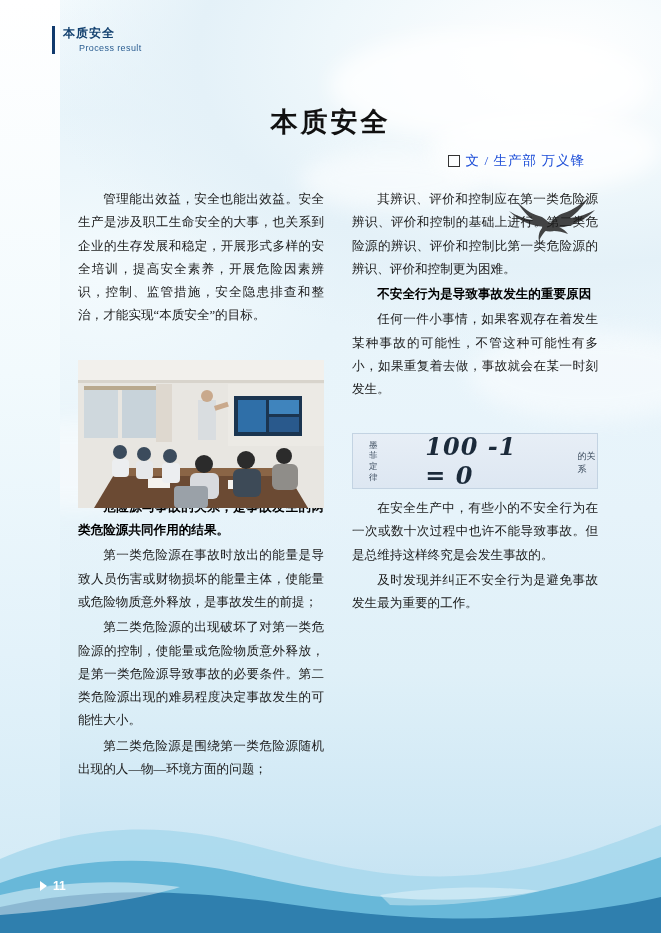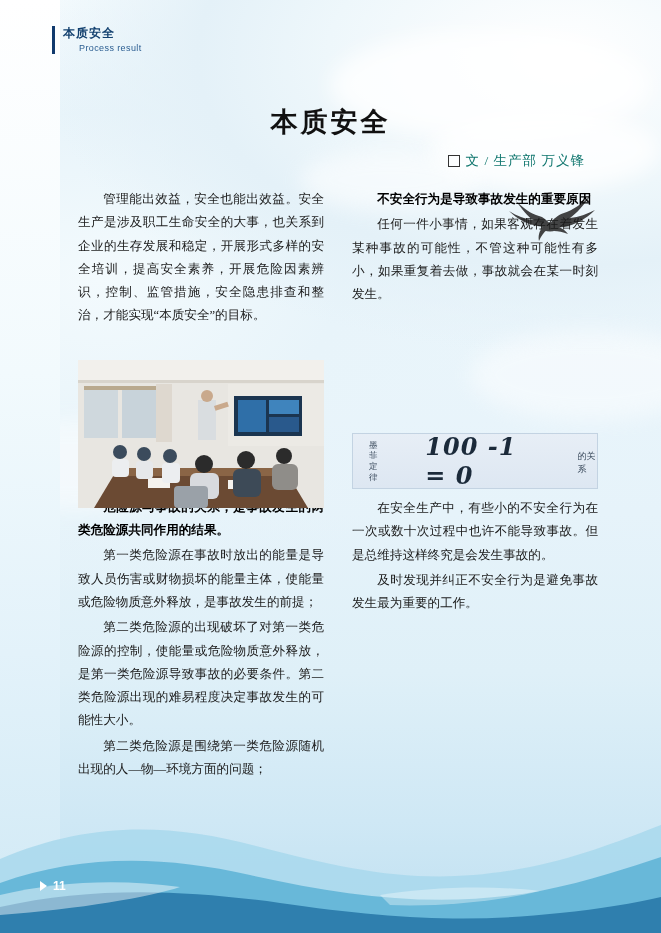--- a/index.html
+++ b/index.html
@@ -100,21 +100,21 @@
     letter-spacing: 3px;
     color: #111111;
   }
 
   .byline {
     position: absolute;
     right: 76px;
     top: 152px;
     font-family: "Liberation Serif", serif;
     font-size: 13.5px;
-    color: #0f766e;
+    color: #1d4ed8;
     letter-spacing: 1px;
     display: flex;
     align-items: center;
     gap: 6px;
     padding-left: 20px;
   }
   .byline .box {
     display: inline-block;
     width: 10px; height: 10px;
     border: 1px solid #333;
@@ -321,20 +321,21 @@
           <rect x="155" y="109" width="28" height="28" rx="6" fill="#3d4a57"></rect>
         <circle cx="206" cy="96" r="8" fill="#2b2b2b"></circle>
           <rect x="194" y="104" width="26" height="26" rx="6" fill="#8f8d89"></rect>
       </g>
 
       <rect x="96" y="126" width="34" height="22" rx="4" fill="#9aa1a8"></rect>
     </svg>
   </div>
 
   <div class="col col-right">
+    <p>其辨识、评价和控制应在第一类危险源辨识、评价和控制的基础上进行。第二类危险源的辨识、评价和控制比第一类危险源的辨识、评价和控制更为困难。</p>
     <p class="bold">不安全行为是导致事故发生的重要原因</p>
     <p>任何一件小事情，如果客观存在着发生某种事故的可能性，不管这种可能性有多小，如果重复着去做，事故就会在某一时刻发生。</p>
   </div>
 
   <div class="formula">
     <div class="formula-label">
       <div>墨菲</div>
       <div>定律</div>
     </div>
     <div class="formula-main">100 -1 = 0</div>

